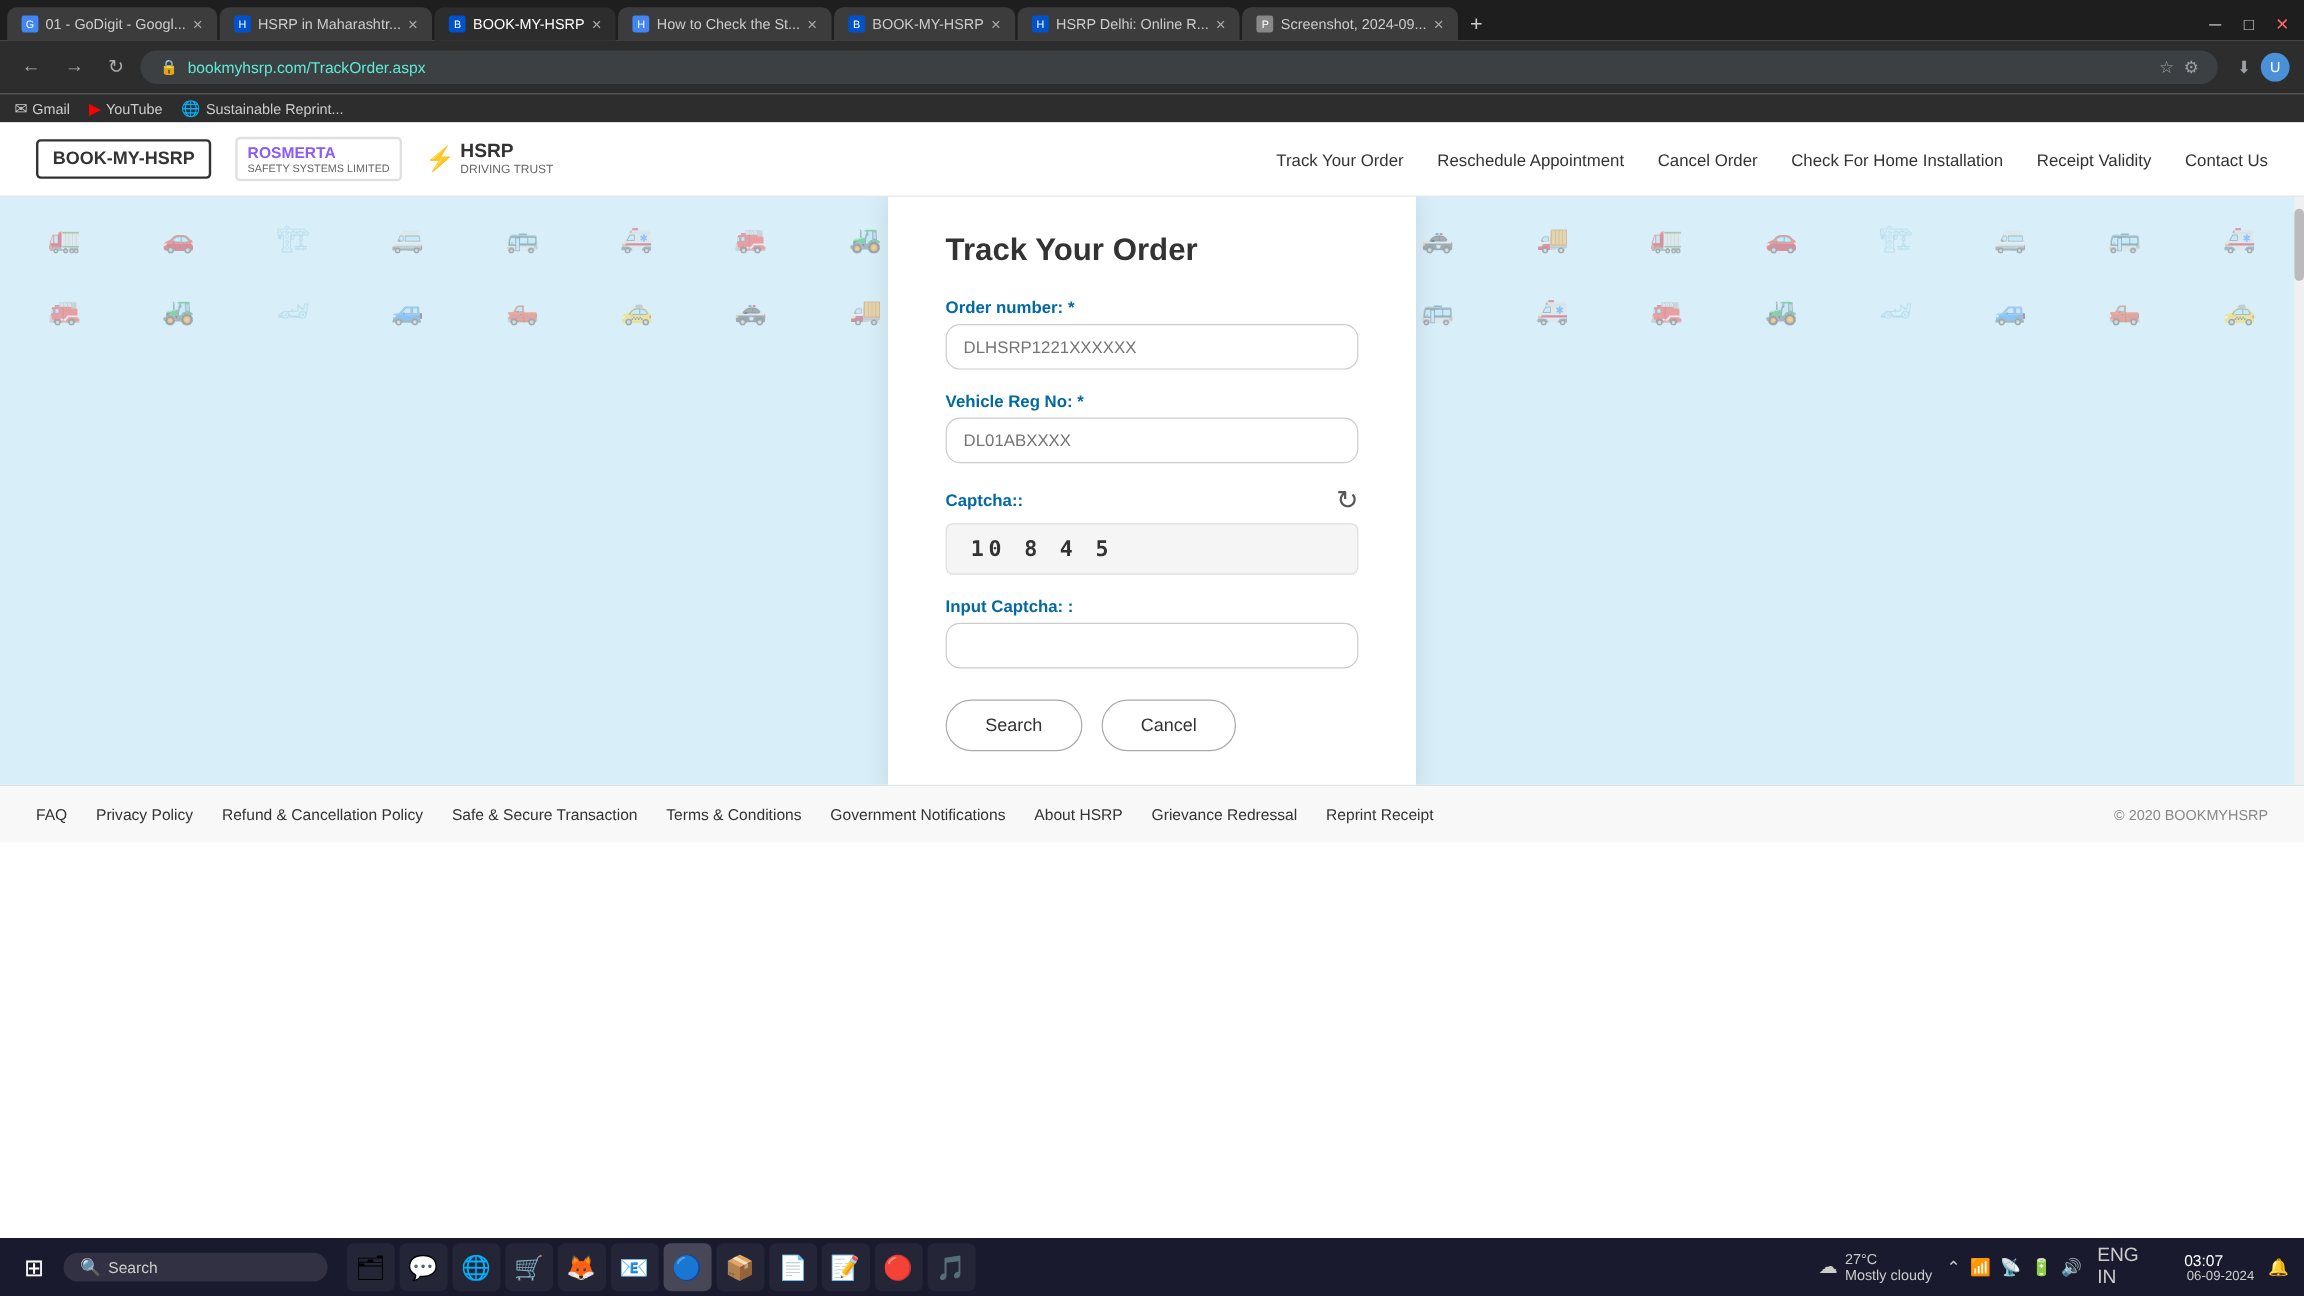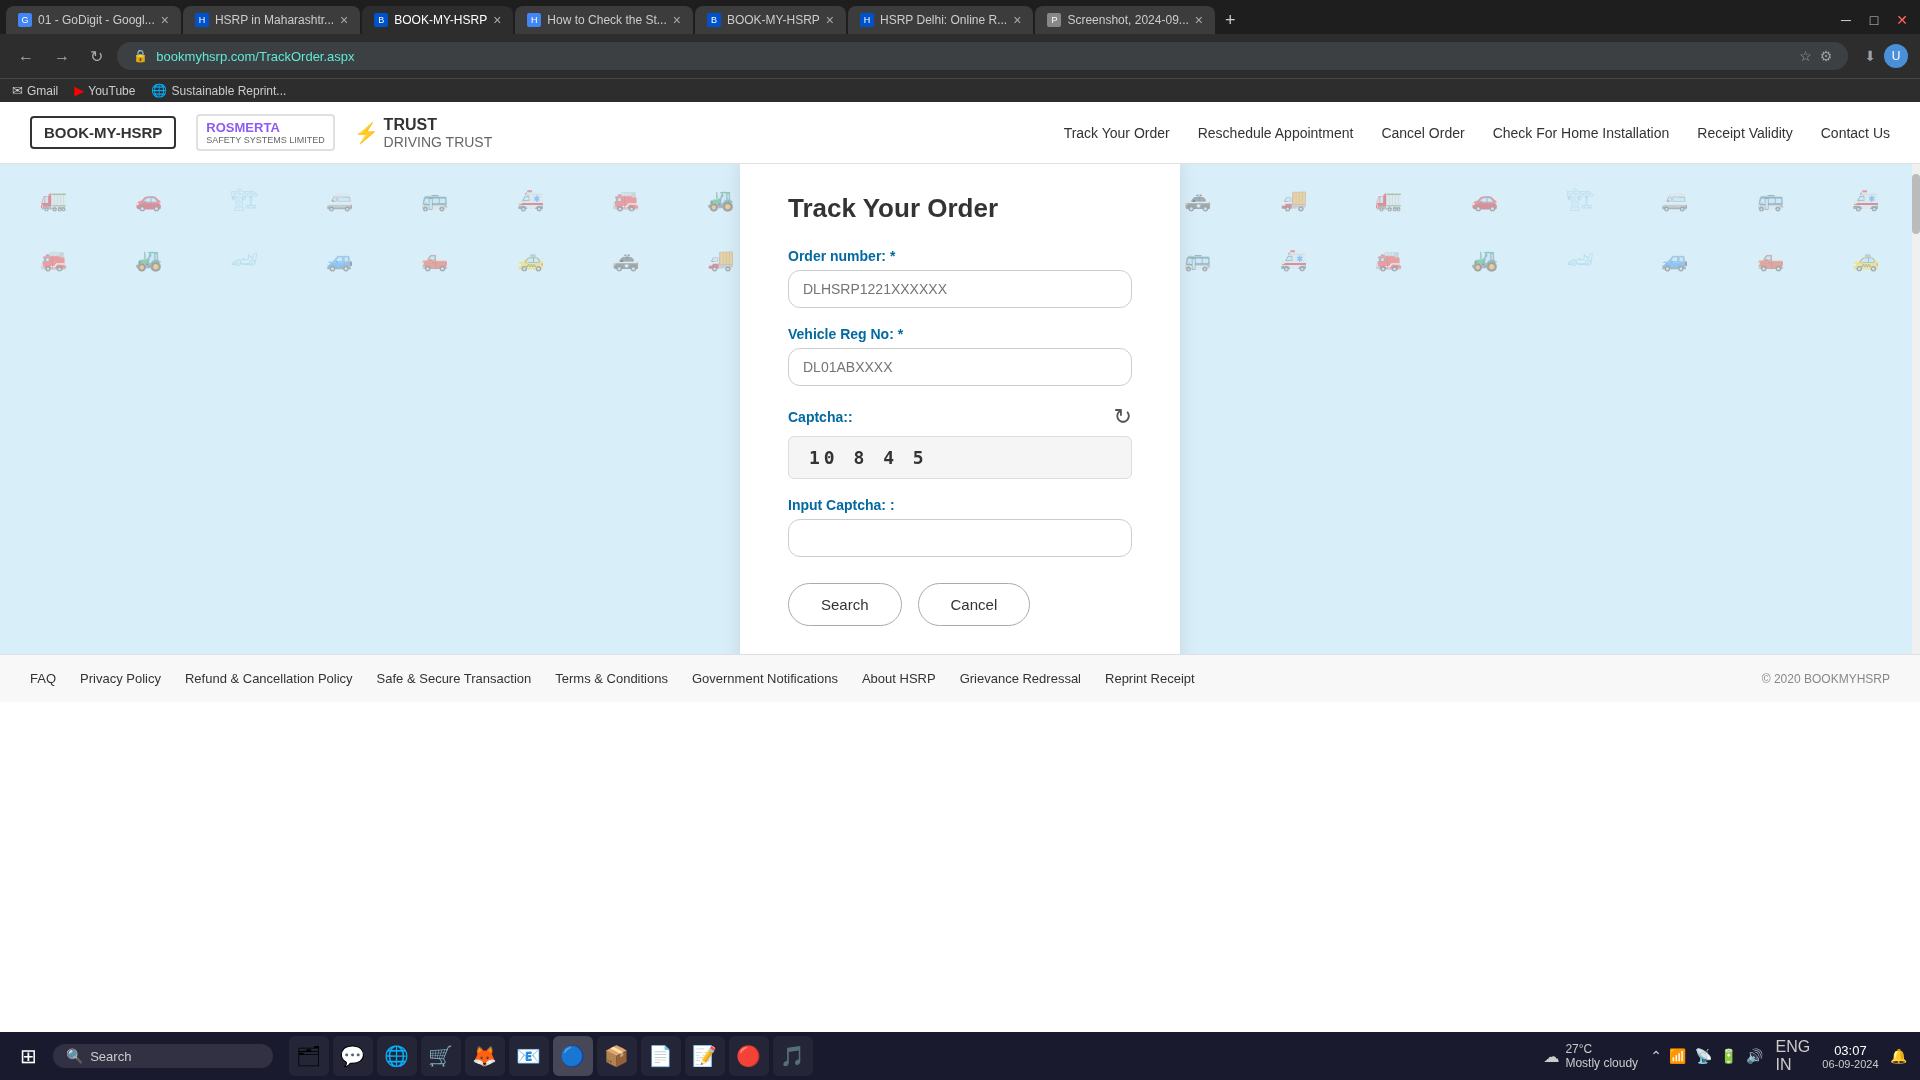--- a/index.html
+++ b/index.html
@@ -174,21 +174,21 @@
     .aasta-icon {
       color: #f90;
       font-size: 20px;
     }
     .aasta-text {
       font-size: 16px;
       font-weight: bold;
       color: #333;
     }
     .aasta-sub {
-      font-size: 14px;
+      font-size: 10px;
       color: #666;
     }
     .site-nav {
       margin-left: auto;
       display: flex;
       gap: 28px;
       align-items: center;
     }
     .site-nav a {
       text-decoration: none;
@@ -403,20 +403,21 @@
     .taskbar-clock {
       text-align: center;
     }
     .taskbar-time {
       font-size: 13px;
       color: #fff;
     }
     .taskbar-date {
       font-size: 11px;
       color: #ccc;
+      margin-left: 28px;
     }
     .taskbar-systray {
       display: flex;
       align-items: center;
       gap: 8px;
     }
     .systray-icon {
       font-size: 14px;
       color: #ccc;
     }
@@ -555,21 +556,21 @@
     </div>
     <div class="logo-rosmerta">
       <div>
         <div class="rosmerta-text">ROSMERTA</div>
         <div class="rosmerta-sub">SAFETY SYSTEMS LIMITED</div>
       </div>
     </div>
     <div class="logo-aasta">
       <span class="aasta-icon">⚡</span>
       <div>
-        <div class="aasta-text">TRUST</div>
+        <div class="aasta-text">HSRP</div>
         <div class="aasta-sub">DRIVING TRUST</div>
       </div>
     </div>
     <nav class="site-nav">
       <a>Track Your Order</a>
       <a>Reschedule Appointment</a>
       <a>Cancel Order</a>
       <a>Check For Home Installation</a>
       <a>Receipt Validity</a>
       <a>Contact Us</a>

